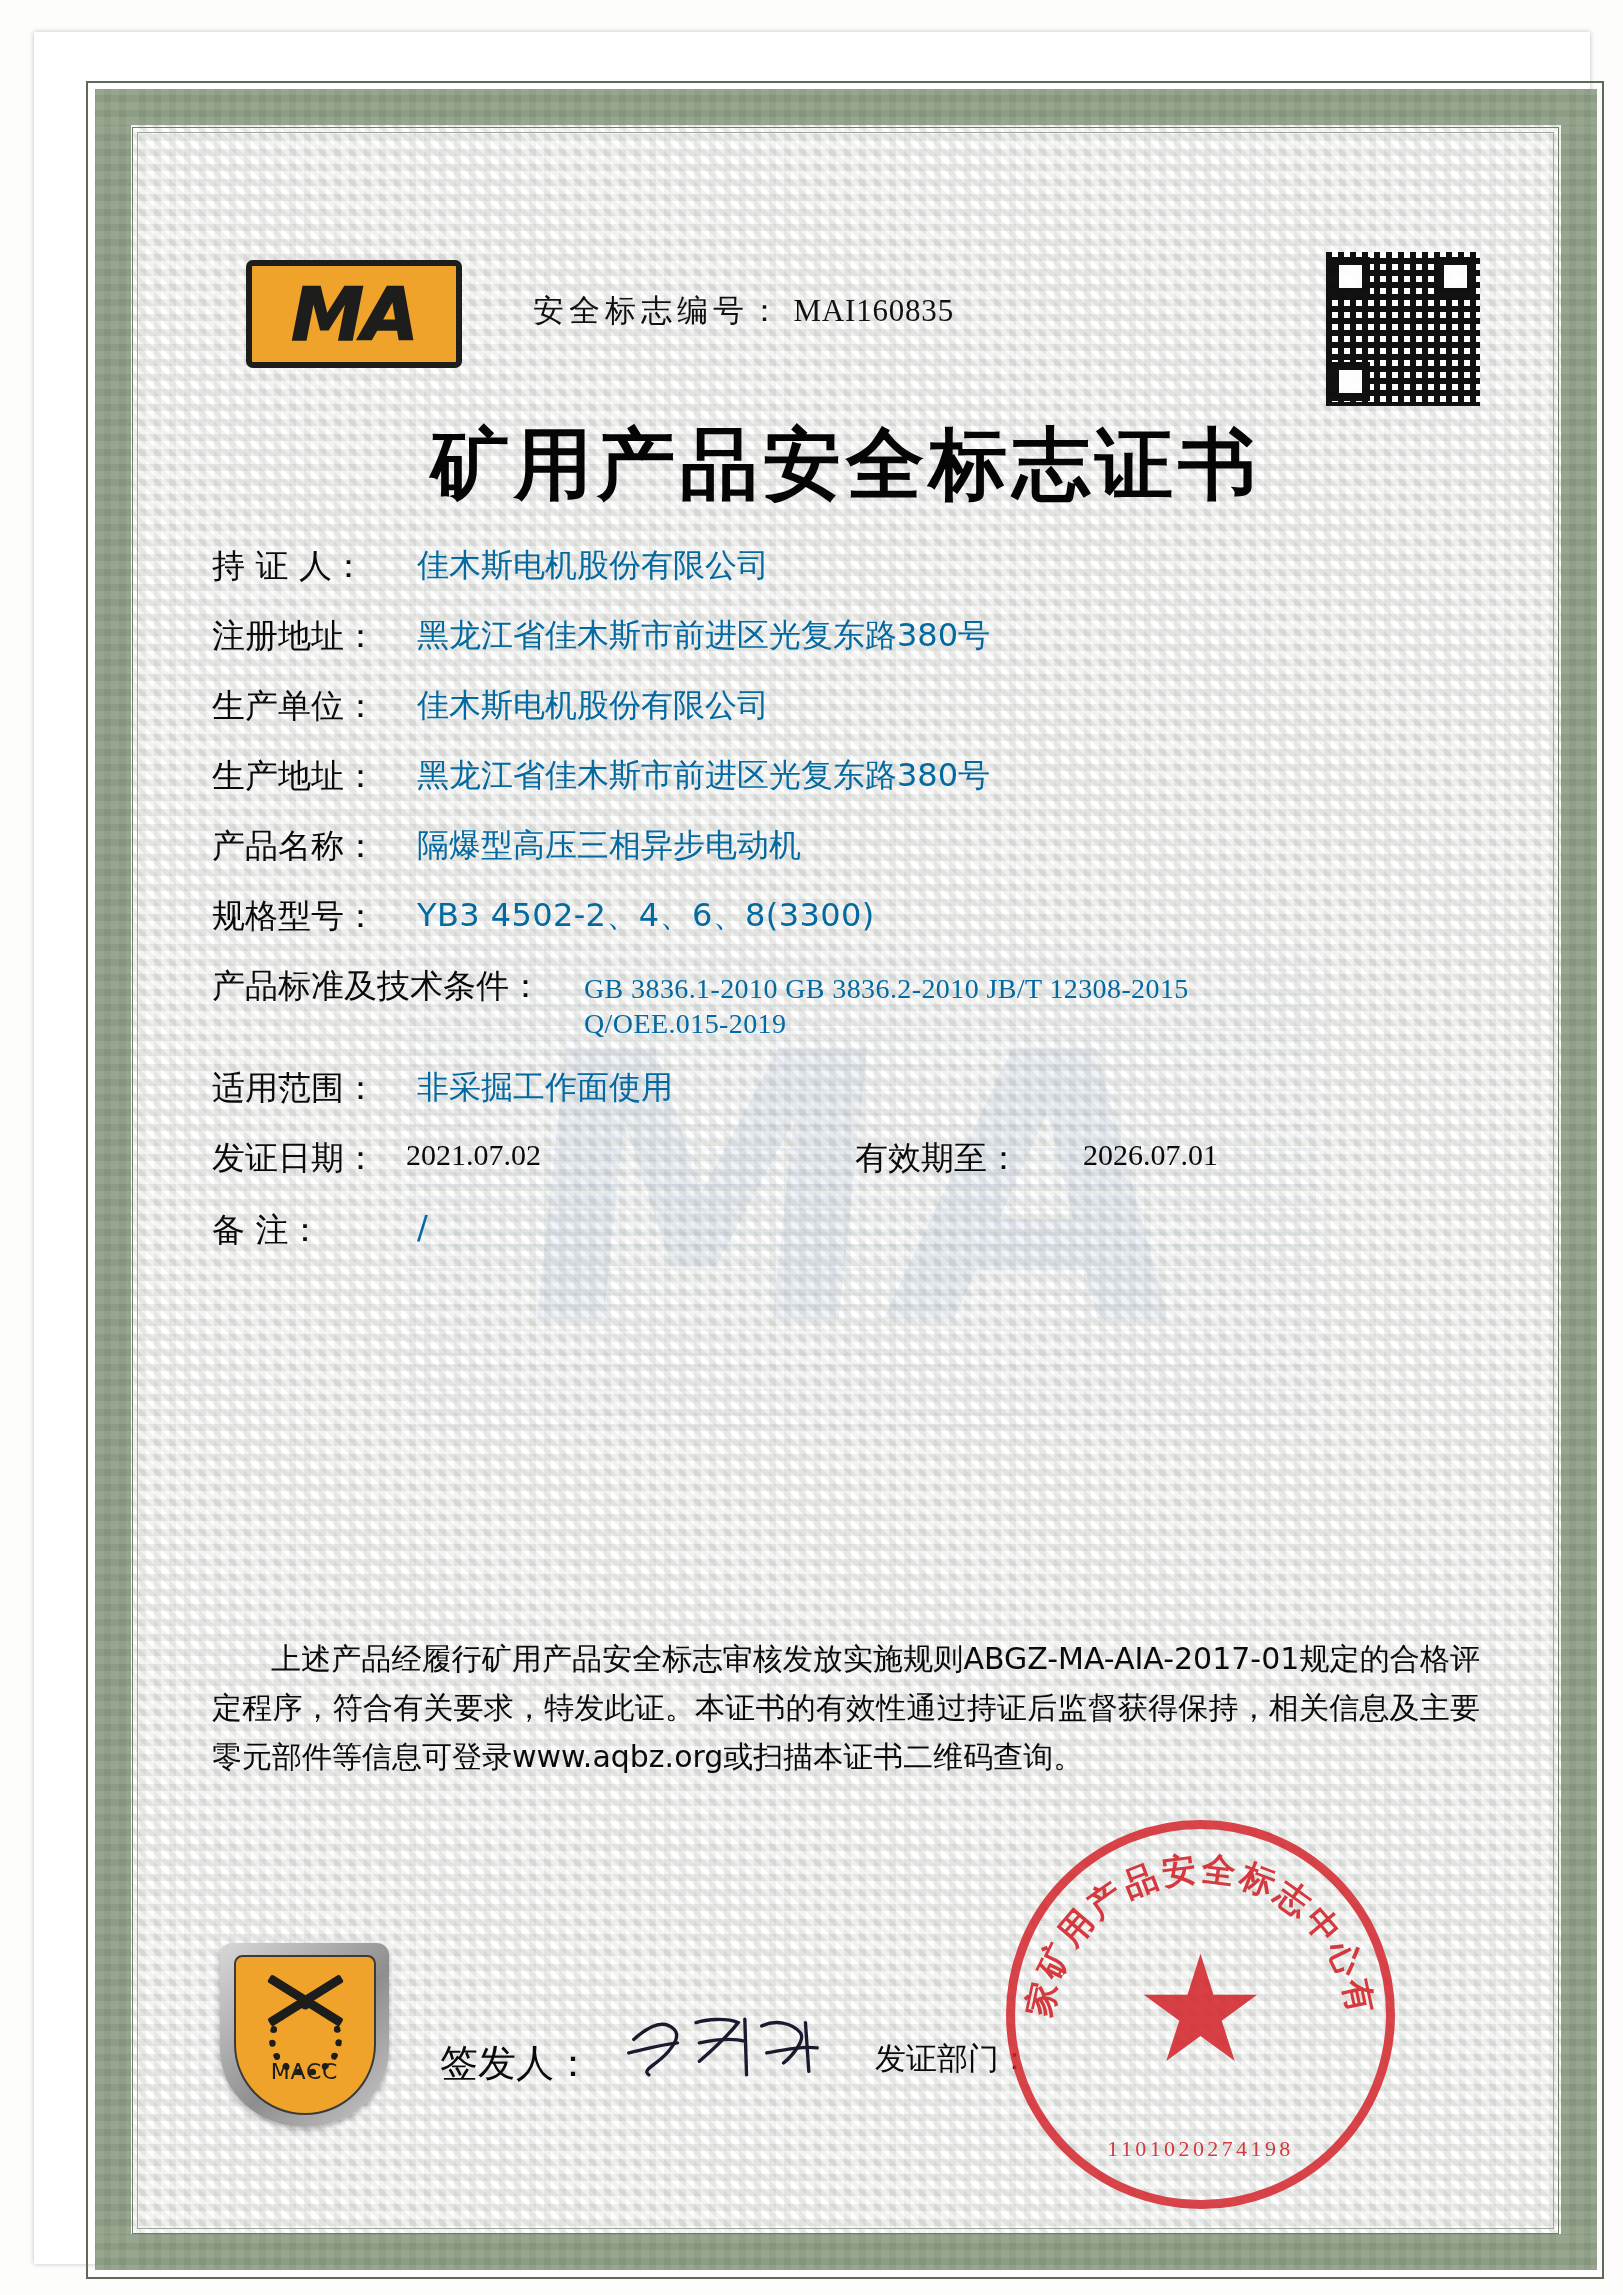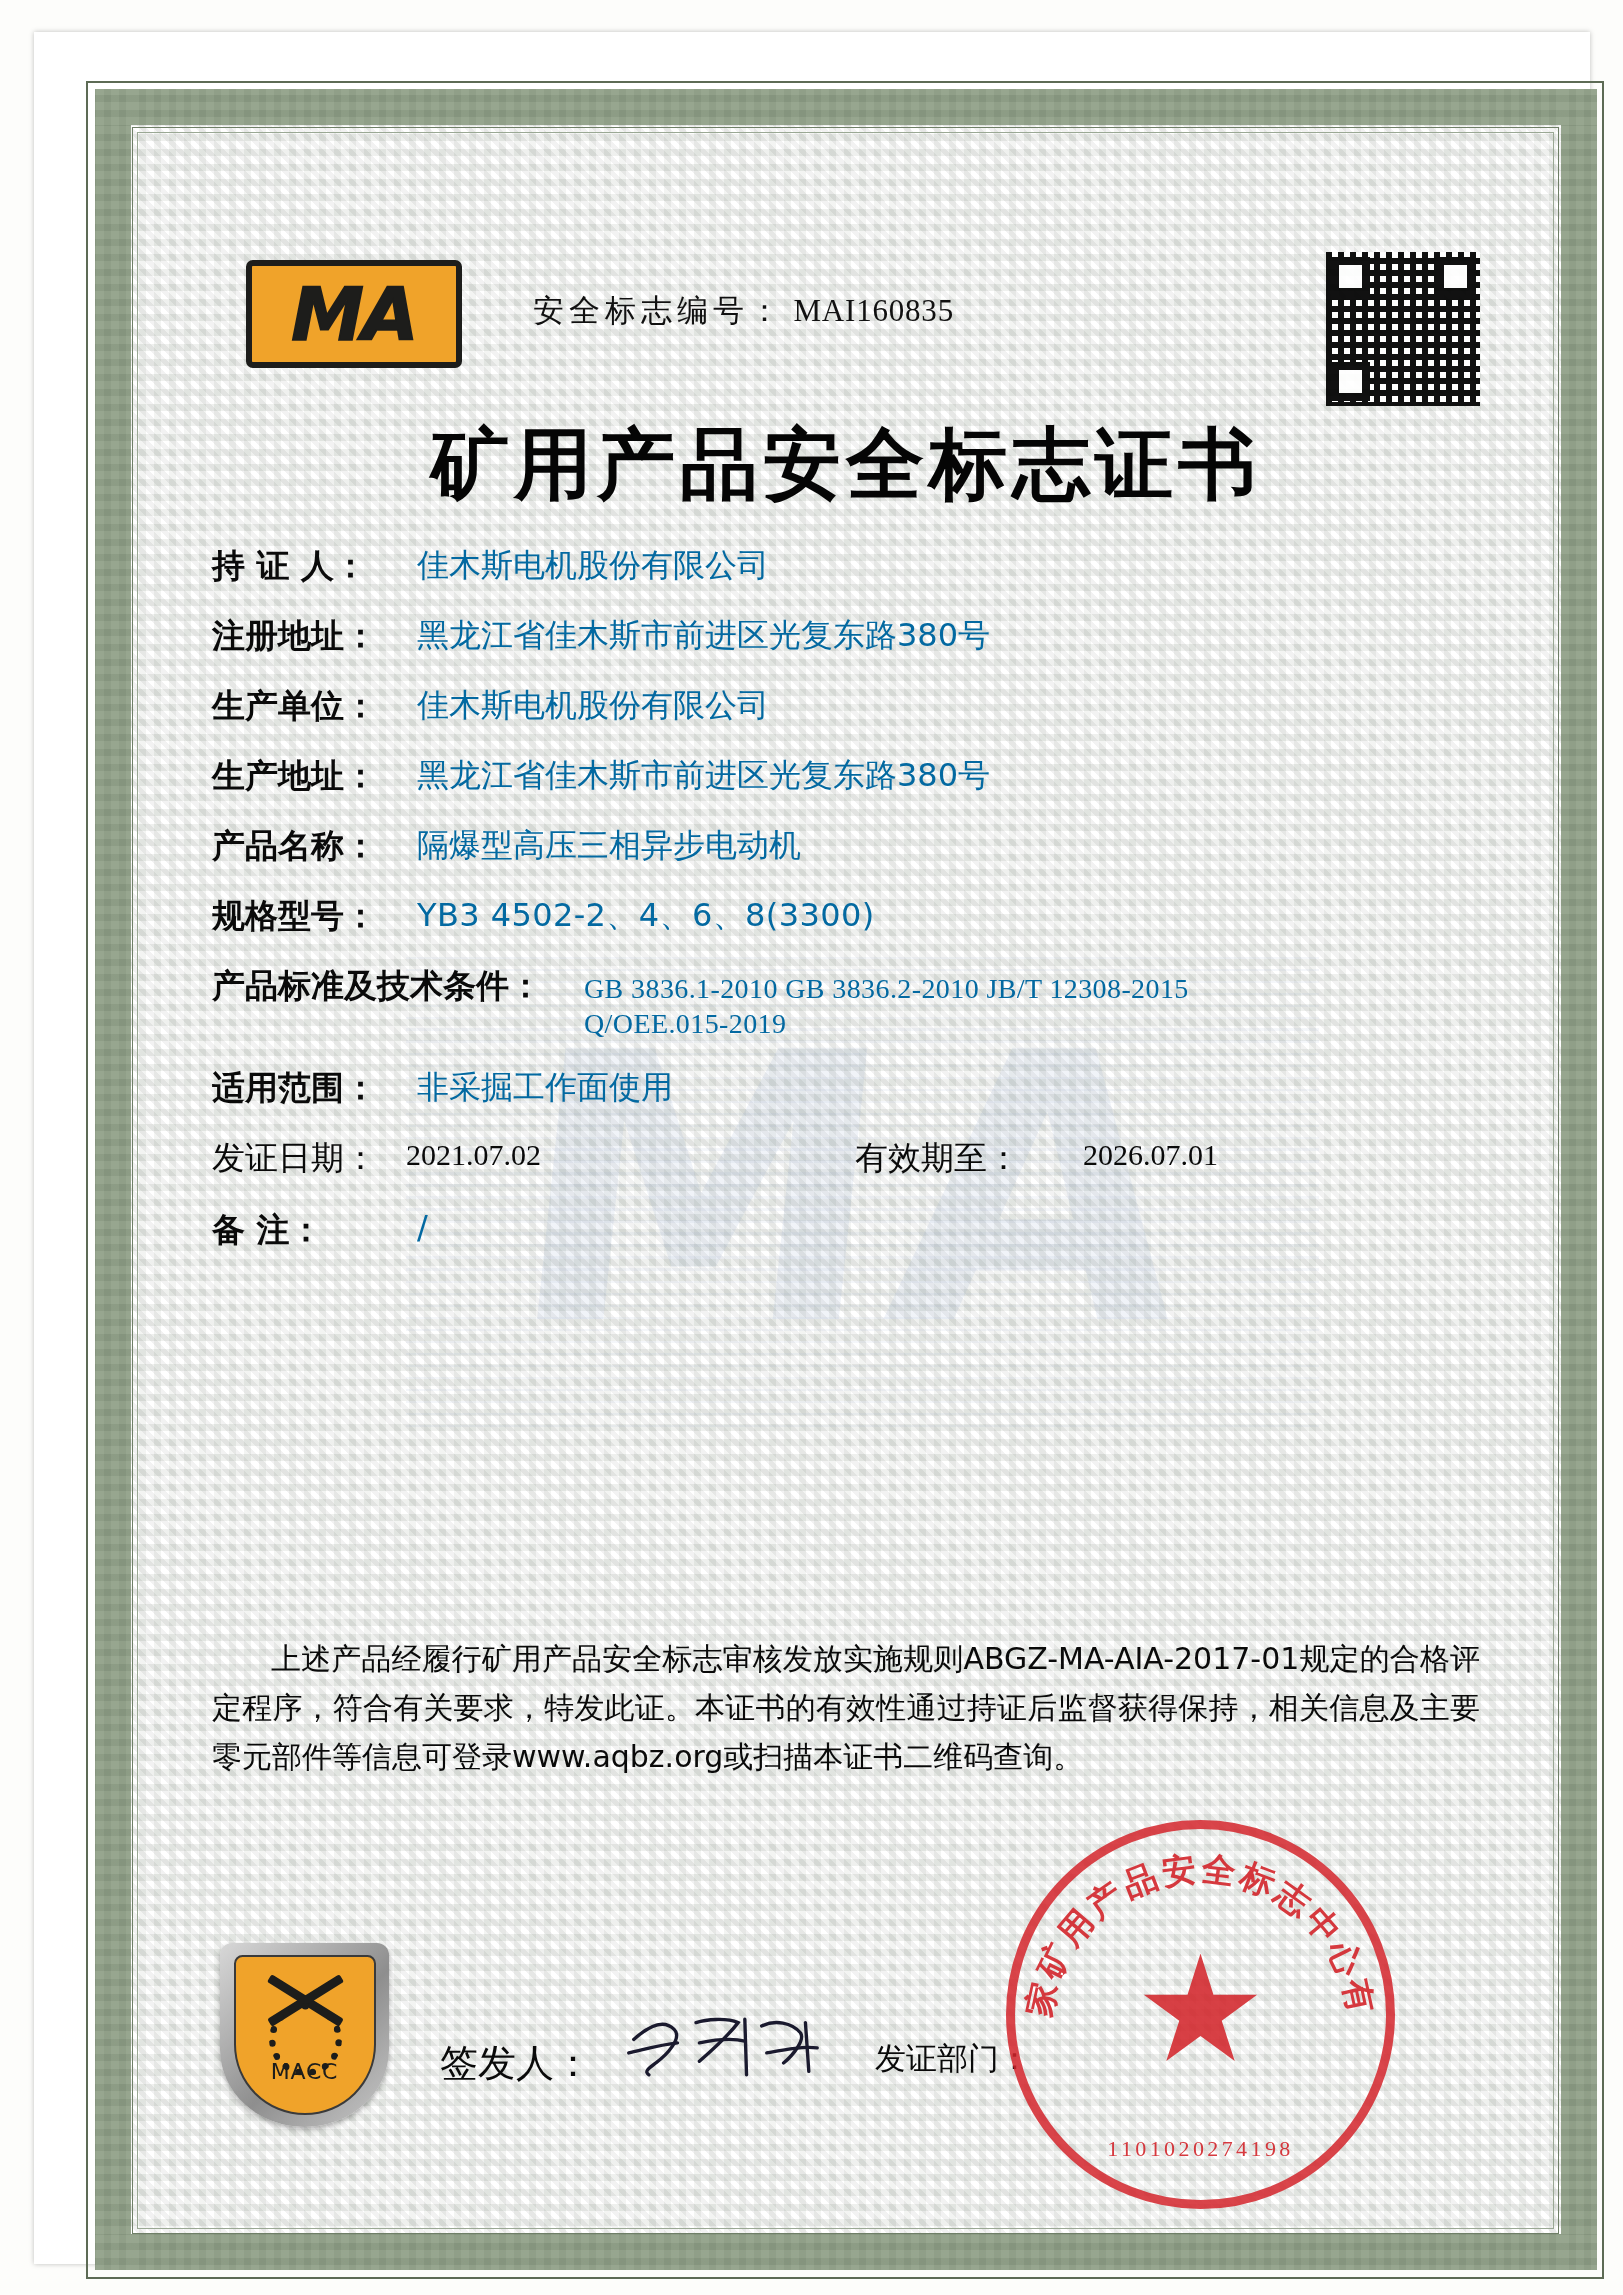--- a/index.html
+++ b/index.html
@@ -225,21 +225,21 @@
     position: relative;
     min-height: 44px;
     margin-bottom: 25px;
     display: flex;
     align-items: flex-start;
   }
   .row .k {
     font-family: "DejaVu Sans", sans-serif;
     font-size: 33px;
     color: #0a0a0a;
-    font-weight: 700;
+    font-weight: 400;
     white-space: nowrap;
     flex: 0 0 auto;
   }
   .row .v {
     font-family: "DejaVu Sans", sans-serif;
     font-size: 32px;
     color: #0369a1;
     white-space: nowrap;
     flex: 0 0 auto;
   }

